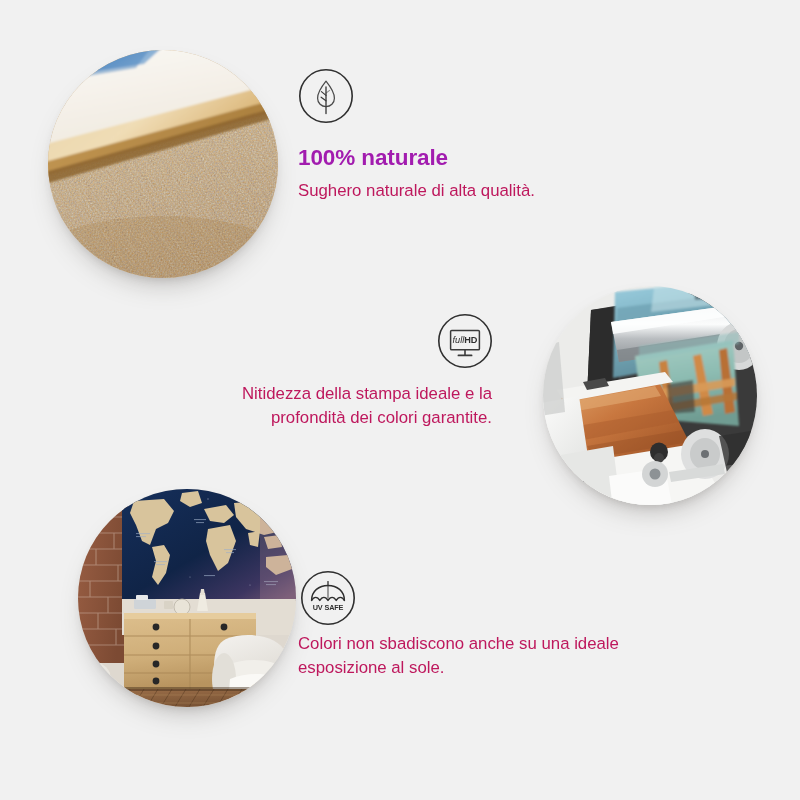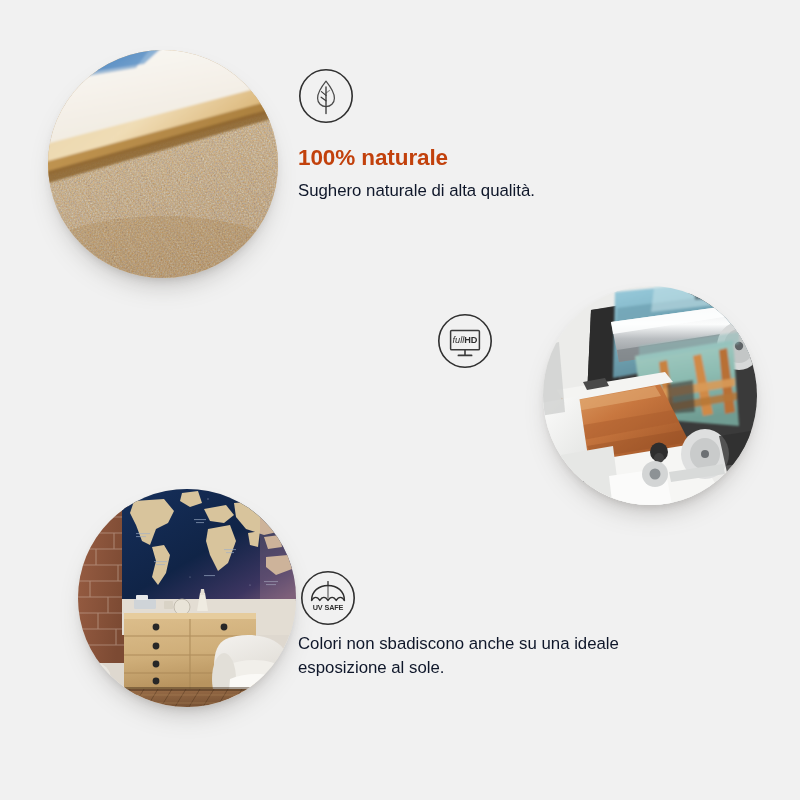--- a/index.html
+++ b/index.html
@@ -44,30 +44,30 @@
     height: 56px;
   }
   .icon-badge svg { display: block; width: 56px; height: 56px; }
 
   
   .txt { position: absolute; }
   .f-title {
     margin: 0;
     font-size: 22.5px;
     font-weight: 700;
-    color: #c2410c;
+    color: #a21caf;
     letter-spacing: -0.1px;
     line-height: 1.18;
     white-space: nowrap;
   }
   .f-desc {
     margin: 7px 0 0 0;
     font-size: 16.8px;
     font-weight: 400;
-    color: #0f172a;
+    color: #be185d;
     line-height: 1.42;
   }
   .align-right { text-align: right; }
   .align-left  { text-align: left; }
 
   
   #f1 { left: 0; top: 0; width: 800px; height: 300px; }
   #f1 .photo-wrap { left: 48px;  top: 50px;  width: 230px; height: 228px; }
   #f1 .icon-badge { left: 298px; top: 68px; }
   #f1 .txt        { left: 298px; top: 145px; width: 330px; }
@@ -281,20 +281,21 @@
         <rect x="13.6" y="17.4" width="28.8" height="19.4" rx="1.1" fill="none" stroke="#3a3a3a" stroke-width="1.5"></rect>
         <line x1="28" y1="36.8" x2="28" y2="42.2" stroke="#3a3a3a" stroke-width="1.6"></line>
         <line x1="21.4" y1="42.4" x2="34.6" y2="42.4" stroke="#3a3a3a" stroke-width="1.7" stroke-linecap="round"></line>
         <text x="28" y="30.4" text-anchor="middle" font-family="'Liberation Sans', sans-serif" font-size="9.2" fill="#2f2f2f">
           <tspan font-style="italic" font-weight="400">full</tspan><tspan font-weight="700">HD</tspan>
         </text>
       </svg>
     </div>
 
     <div class="txt align-right">
+      <p class="f-desc">Nitidezza della stampa ideale e la profondità dei colori garantite.</p>
     </div>
   </section>
 
   <section class="feature" id="f3">
 
     <div class="photo-wrap">
       <div class="photo">
         <svg viewBox="0 0 218 218" preserveAspectRatio="xMidYMid slice" aria-hidden="true">
           <defs>
             <linearGradient id="mapSky" x1="0" y1="0" x2="0.9" y2="1">

